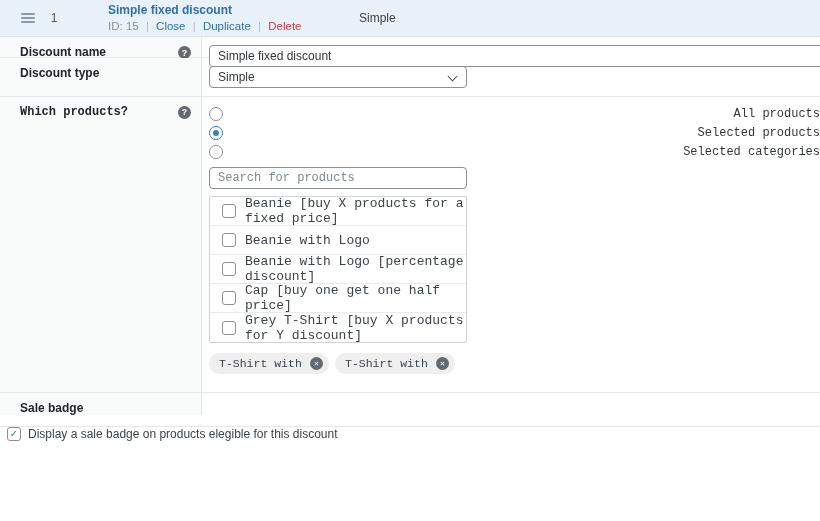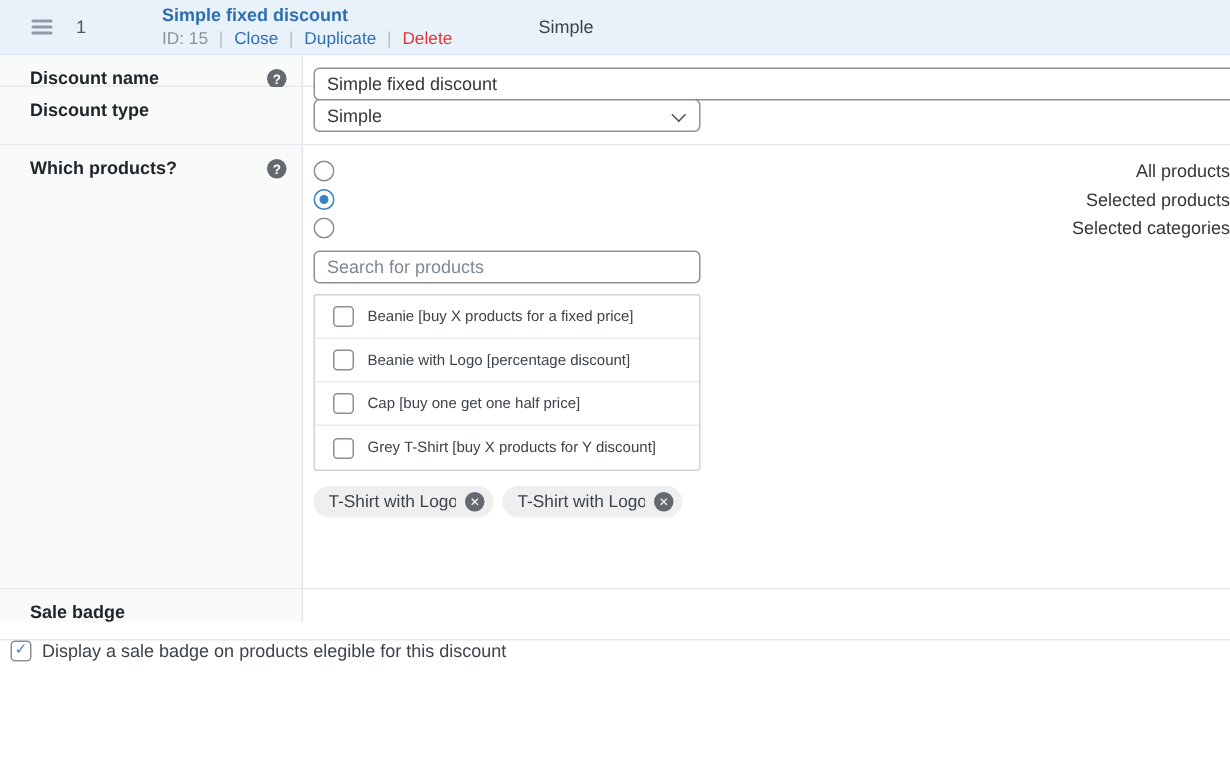--- a/index.html
+++ b/index.html
@@ -39,21 +39,21 @@
   .flabel { font-weight:bold; color:#20262b; font-size:12px; line-height:13px; }
   .help {
     width:13px; height:13px; border-radius:50%; background:#646970; color:#fff;
     font-size:9px; font-weight:bold; display:inline-flex; align-items:center; justify-content:center;
     flex:none; margin-top:0; cursor:help;
   }
   .ccell { flex:1; padding-left:7px; }
 
   .r1 { height:21px; } .r1 .ccell { padding-top:8px; }
   .r2 { height:39px; } .r2 .ccell { padding-top:8px; }
-  .r3 { height:296px; } .r3 .ccell { padding-top:7px; }
+  .r3 { height:296px;font-family:Liberation Mono, monospace; } .r3 .ccell { padding-top:7px; }
   .r4 { height:76px; } .r4 .ccell { padding-top:8px; }
   .r5 { height:34px; } .r5 .ccell { padding-top:12px; }
 
   input[type=text] {
     font-family: inherit; font-size:12px; color:#32373c;
     border:1px solid #8c8f94; border-radius:4px; background:#fff;
     height:22px; padding:0 8px; outline:none;
   }
   input[type=text]::placeholder { color:#7e8993; opacity:1; }
   .name-input { width:618px; }
@@ -91,21 +91,21 @@
   .pitem {
     height:29px; display:flex; align-items:center; padding-left:12px;
     border-bottom:1px solid #e9eaec; cursor:pointer;
   }
   .pitem:last-child { border-bottom:none; }
   .cbox {
     width:14px; height:14px; border:1px solid #8c8f94; border-radius:3px; background:#fff;
     flex:none; margin-right:9px; display:inline-flex; align-items:center; justify-content:center;
     font-size:10px; line-height:1; color:#3582c4; font-weight:bold;
   }
-  .plabel { color:#3c434a; font-size:10px; }
+  .plabel { color:#3c434a; font-size:13px; }
 
   
   .tags { margin-top:10px; display:flex; gap:6px; }
   .tag {
     height:21px; background:#efeff0; border-radius:11px; padding:0 6px 0 10px;
     display:inline-flex; align-items:center; color:#3c434a; font-size:11.5px; max-width:120px;
   }
   .tag .tlabel { white-space:nowrap; overflow:hidden;text-align:right; }
   .tag-x {
     width:13px; height:13px; border-radius:50%; background:#646970; color:#fff;
@@ -202,20 +202,24 @@
 
       <input type="text" class="search-input" placeholder="Search for products" style="">
 
       <div class="plist">
         <div class="pitem">
           <span class="cbox"></span>
           <span class="plabel">Beanie [buy X products for a fixed price]</span>
         </div>
         <div class="pitem">
           <span class="cbox"></span>
+          <span class="plabel">Beanie with Logo</span>
+        </div>
+        <div class="pitem">
+          <span class="cbox"></span>
           <span class="plabel">Beanie with Logo [percentage discount]</span>
         </div>
         <div class="pitem">
           <span class="cbox"></span>
           <span class="plabel">Cap [buy one get one half price]</span>
         </div>
         <div class="pitem">
           <span class="cbox"></span>
           <span class="plabel">Grey T-Shirt [buy X products for Y discount]</span>
         </div>

